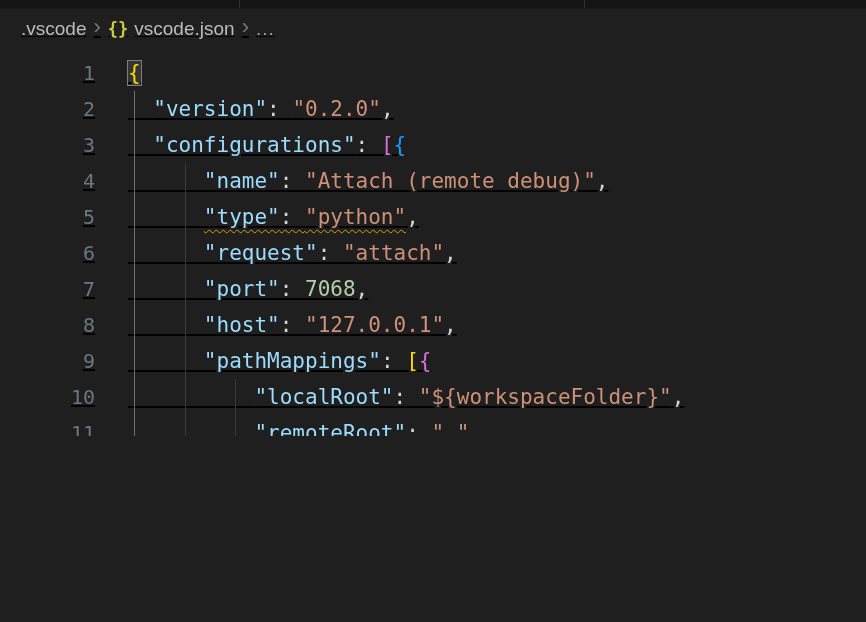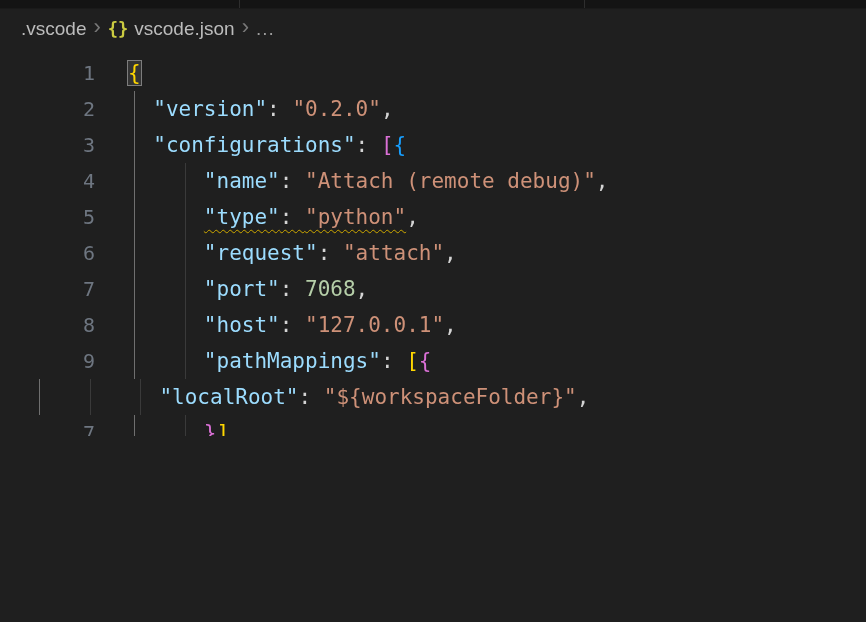--- a/index.html
+++ b/index.html
@@ -1,20 +1,21 @@
 <!DOCTYPE html>
 <html style="--bg: #1f1f1f; --tabstrip-bg: #141414; --tabstrip-divider: #2e2e2e; --bc-text: #bcbcbc; --bc-more: #9d9d9d; --chevron: #787878; --icon-json: #cbcb41; --ln: #6e7681; --ln-active: #cdcdcd; --key: #9cdcfe; --str: #ce9178; --num: #b5cea8; --pun: #d4d4d4; --b1: #ffd700; --b2: #da70d6; --b3: #179fff; --warn: #cca700; --guide: #3a3a3a; --guide-active: #6f6f6f; --cursor: #e7e7e7; --match-border: #7d7d7d;"><head>
 <meta charset="utf-8">
 <style>
   * { margin:0; padding:0; box-sizing:border-box; }
   html,body { background:#1f1f1f; }
   .app {
     position:relative; width:866px; height:436px; overflow:hidden;
     background:var(--bg,#1f1f1f);
     font-family:"DejaVu Sans Mono",monospace;
+    text-decoration:underline;
   }
   
   .tabstrip { height:9px; background:var(--tabstrip-bg,#141414); display:flex; border-bottom:1px solid #1a1a1a; }
   .tabstrip .seg { height:100%; border-right:1px solid var(--tabstrip-divider,#2e2e2e); }
   .tabstrip .seg:nth-child(1){ width:240px; }
   .tabstrip .seg:nth-child(2){ width:345px; }
   .tabstrip .seg:nth-child(3){ flex:1; border-right:none; }
 
   
   .breadcrumb {
@@ -107,21 +108,26 @@
       </div>
       <div class="line">
         <span class="ln">8</span>
         <span class="lc"><i class="guide ag" style="left: 39px;"></i><i class="guide" style="left: 89.6px;"></i><span class="tok pun">      </span><span class="tok key">"host"</span><span class="tok pun">: </span><span class="tok str">"127.0.0.1"</span><span class="tok pun">,</span></span>
       </div>
       <div class="line">
         <span class="ln">9</span>
         <span class="lc"><i class="guide ag" style="left: 39px;"></i><i class="guide" style="left: 89.6px;"></i><span class="tok pun">      </span><span class="tok key">"pathMappings"</span><span class="tok pun">: </span><span class="tok b1">[</span><span class="tok b2">{</span></span>
       </div>
       <div class="line">
+        <span class="ln">10</span>
         <span class="lc"><i class="guide ag" style="left: 39px;"></i><i class="guide" style="left: 89.6px;"></i><i class="guide" style="left: 140.2px;"></i><span class="tok pun">          </span><span class="tok key">"localRoot"</span><span class="tok pun">: </span><span class="tok str">"${workspaceFolder}"</span><span class="tok pun">,</span></span>
+      </div>
+      <div class="line">
+        <span class="ln">11</span>
+        <span class="lc"><i class="guide ag" style="left: 39px;"></i><i class="guide" style="left: 89.6px;"></i><i class="guide" style="left: 140.2px;"></i><span class="tok pun">          </span><span class="tok key">"remoteRoot"</span><span class="tok pun">: </span><span class="tok str">"."</span></span>
       </div>
       <div class="line">
         <span class="ln">7</span>
         <span class="lc"><i class="guide ag" style="left: 39px;"></i><i class="guide" style="left: 89.6px;"></i><span class="tok pun">      </span><span class="tok b2">}</span><span class="tok b1">]</span></span>
       </div>
       <div class="line">
         <span class="lc"><i class="guide ag" style="left: 39px;"></i><span class="tok pun">  </span><span class="tok b3">}</span><span class="tok b2">]</span></span>
       </div>
       <div class="line active">
         <span class="ln">14</span>

